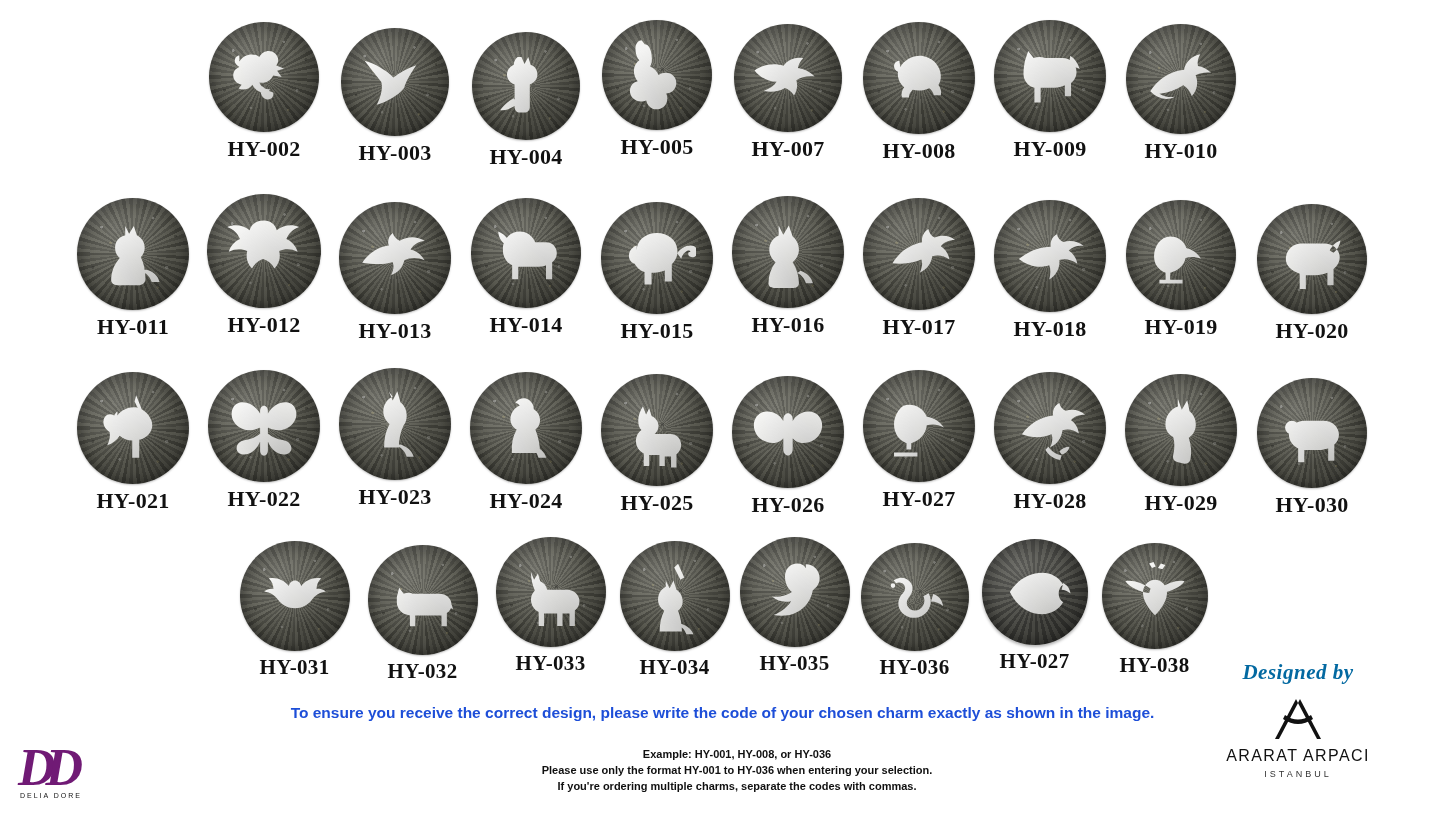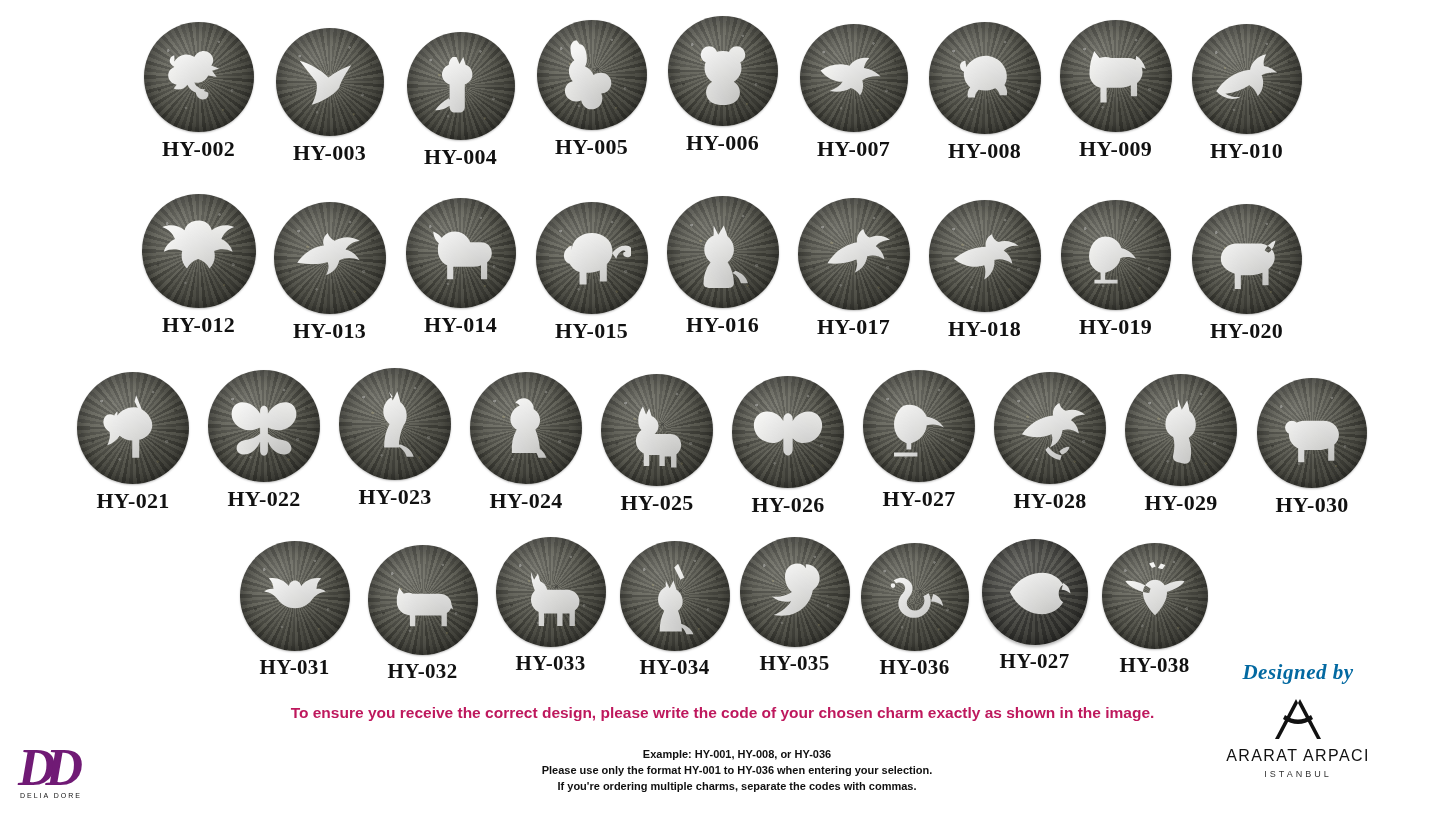--- a/index.html
+++ b/index.html
@@ -114,21 +114,21 @@
   .notes {
     position: absolute;
     left: 0;
     width: 1445px;
     text-align: center;
   }
   .note-main {
     font-family: "Liberation Sans", sans-serif;
     font-weight: bold;
     font-size: 15.5px;
-    color: #be185d;
+    color: #1d4ed8;
   }
   .note-lines {
     font-family: "Liberation Sans", sans-serif;
     font-weight: bold;
     font-size: 11px;
     color: #101010;
     line-height: 1.45;
     margin-left: 29px;
   }
 
@@ -235,30 +235,20 @@
         <div class="cell" style="width: 131px; margin-top: 6px;">
           <div class="disc-wrap">
             <div class="disc" style="width: 110px; height: 110px;">
               <svg width="77" height="77" viewBox="0 0 100 100">
                 <path d="M34 10c5 0 8 6 9 14 1 7 0 12-2 15 5 2 9 6 11 11 4-3 10-4 15-2 7 3 10 11 7 18-2 5-7 8-12 8 2 4 2 9 0 13-3 6-10 9-17 7-5-2-8-6-9-11-4 2-9 2-13 0-7-3-10-11-7-18 2-4 5-6 9-7-3-3-5-8-5-13 0-6 3-11 7-14-3-3-5-9-5-15 0-7 4-11 8-11z"></path>
               </svg>
             </div>
           </div>
           <div class="code" style="font-size: 22px;">HY-005</div>
         </div>
-        <div class="cell" style="width: 131px; margin-top: 2px;">
-          <div class="disc-wrap">
-            <div class="disc" style="width: 110px; height: 110px;">
-              <svg width="77" height="77" viewBox="0 0 100 100">
-                <path d="M32 18a11 11 0 1 1 0 22 11 11 0 0 1 0-22z m36 0a11 11 0 1 1 0 22 11 11 0 0 1 0-22z M50 24c14 0 24 10 24 22 0 8-4 14-10 18 5 3 8 8 8 14 0 9-8 16-18 16h-8c-10 0-18-7-18-16 0-6 3-11 8-14-6-4-10-10-10-18 0-12 10-22 24-22z"></path>
-              </svg>
-            </div>
-          </div>
-          <div class="code" style="font-size: 22px;">HY-006</div>
-        </div>
         <div class="cell" style="width: 131px; margin-top: 10px;">
           <div class="disc-wrap">
             <div class="disc" style="width: 108px; height: 108px;">
               <svg width="76" height="76" viewBox="0 0 100 100">
                 <path d="M6 40c12-8 26-10 38-6 6-8 16-12 26-10-4 4-6 8-7 13 8 1 16 5 22 11-10-1-18 1-24 5 2 7 1 14-3 20-3-5-7-8-12-10-8 5-18 6-28 4 8-3 14-7 17-12-12 0-22-6-29-15z"></path>
               </svg>
             </div>
           </div>
           <div class="code" style="font-size: 22px;">HY-007</div>
         </div>
@@ -287,20 +277,30 @@
             <div class="disc" style="width: 110px; height: 110px;">
               <svg width="77" height="77" viewBox="0 0 100 100">
                 <path d="M10 66c10-16 26-26 44-28 2-10 10-18 21-20-3 5-4 10-3 15 6 1 12 4 17 9-7-1-14 0-20 3 4 9 2 20-5 27-2-6-6-11-11-14-10 6-20 10-31 11 6 4 13 5 20 4-9 5-21 4-32-7z"></path>
               </svg>
             </div>
           </div>
           <div class="code" style="font-size: 22px;">HY-010</div>
         </div>
       </div>
       <div class="row" style="position: absolute; left: 0px; top: 188px; width: 1445px;">
+        <div class="cell" style="width: 131px; margin-top: 10px;">
+          <div class="disc-wrap">
+            <div class="disc" style="width: 112px; height: 112px;">
+              <svg width="78" height="78" viewBox="0 0 100 100">
+                <path d="M40 14l5 10 6-10 4 12c6 3 10 9 10 16 0 5-2 9-5 12 4 8 6 18 6 28 0 5-4 8-9 8H30c-5 0-8-3-8-7 0-10 4-20 11-28-4-3-6-8-6-13 0-8 5-14 13-16z m26 56c10 2 16 8 18 16h-10c-2-6-6-11-11-13z"></path>
+              </svg>
+            </div>
+          </div>
+          <div class="code" style="font-size: 22px;">HY-011</div>
+        </div>
         <div class="cell" style="width: 131px; margin-top: 6px;">
           <div class="disc-wrap">
             <div class="disc" style="width: 114px; height: 114px;">
               <svg width="80" height="80" viewBox="0 0 100 100">
                 <path d="M50 12c8 0 14 5 16 12 8-6 18-8 28-4-8 3-13 8-16 15 7 3 12 9 14 16-8-4-16-4-23-1 2 8 0 16-6 22-3-6-8-10-14-12-6 2-11 6-14 12-6-6-8-14-6-22-7-3-15-3-23 1 2-7 7-13 14-16-3-7-8-12-16-15 10-4 20-2 28 4 2-7 8-12 18-12z"></path>
               </svg>
             </div>
           </div>
           <div class="code" style="font-size: 22px;">HY-012</div>
         </div>

